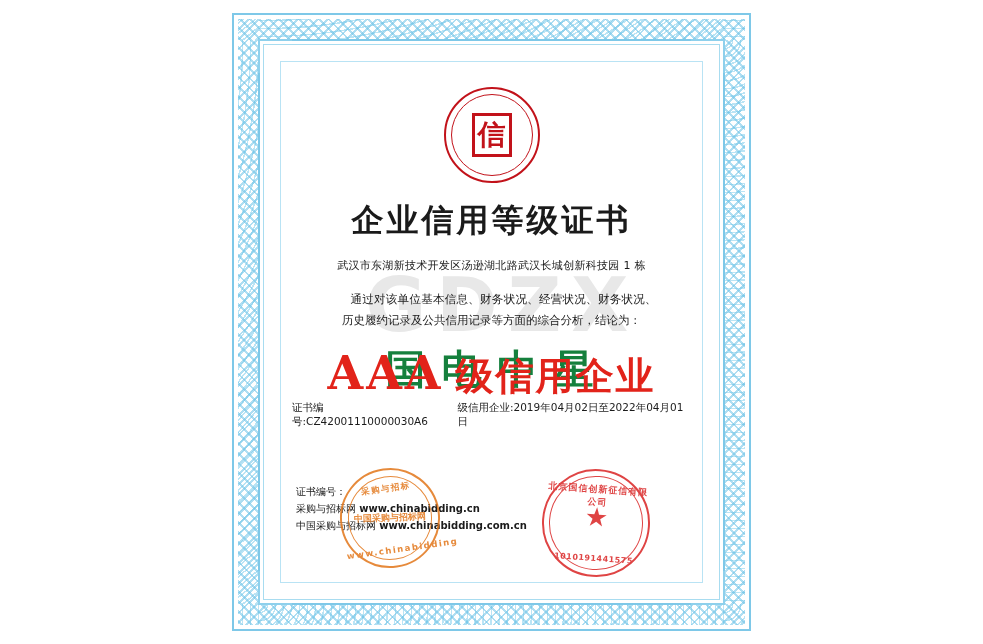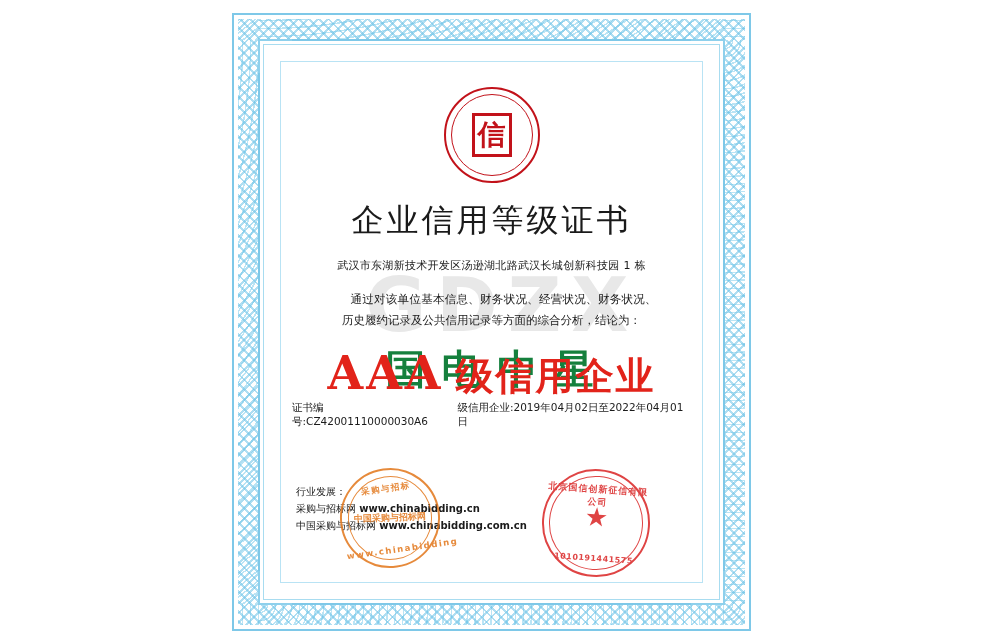--- a/index.html
+++ b/index.html
@@ -157,21 +157,21 @@
     color: #c2121a;
     font-size: 28px;
     font-weight: bold;
     line-height: 38px;
     font-family: "DejaVu Serif", serif;
   }
 
   #title {
     margin-top: 16px;
     font-size: 32px;
-    font-weight: normal;
+    font-weight: bold;
     letter-spacing: 3px;
     color: #1a1a1a;
     font-family: "DejaVu Sans", sans-serif;
   }
 
   #company {
     margin-top: 20px;
     font-size: 17px;
     font-weight: bold;
     color: #111111;
@@ -368,21 +368,21 @@
   <div id="meta">
     <div>
       <span>证书编号:</span><span>CZ42001110000030A6</span>
     </div>
     <div>
       <span>级信用企业:</span><span>2019年04月02日至2022年04月01日</span>
     </div>
   </div>
 
   <div id="footer">
-    <div class="row">行业发展：</div>
+    <div class="row">证书编号：</div>
     <div class="row">
       <span>采购与招标网</span>
       <span class="url">www.chinabidding.cn</span>
     </div>
     <div class="row">
       <span>中国采购与招标网</span>
       <span class="url">www.chinabidding.com.cn</span>
     </div>
   </div>
 

